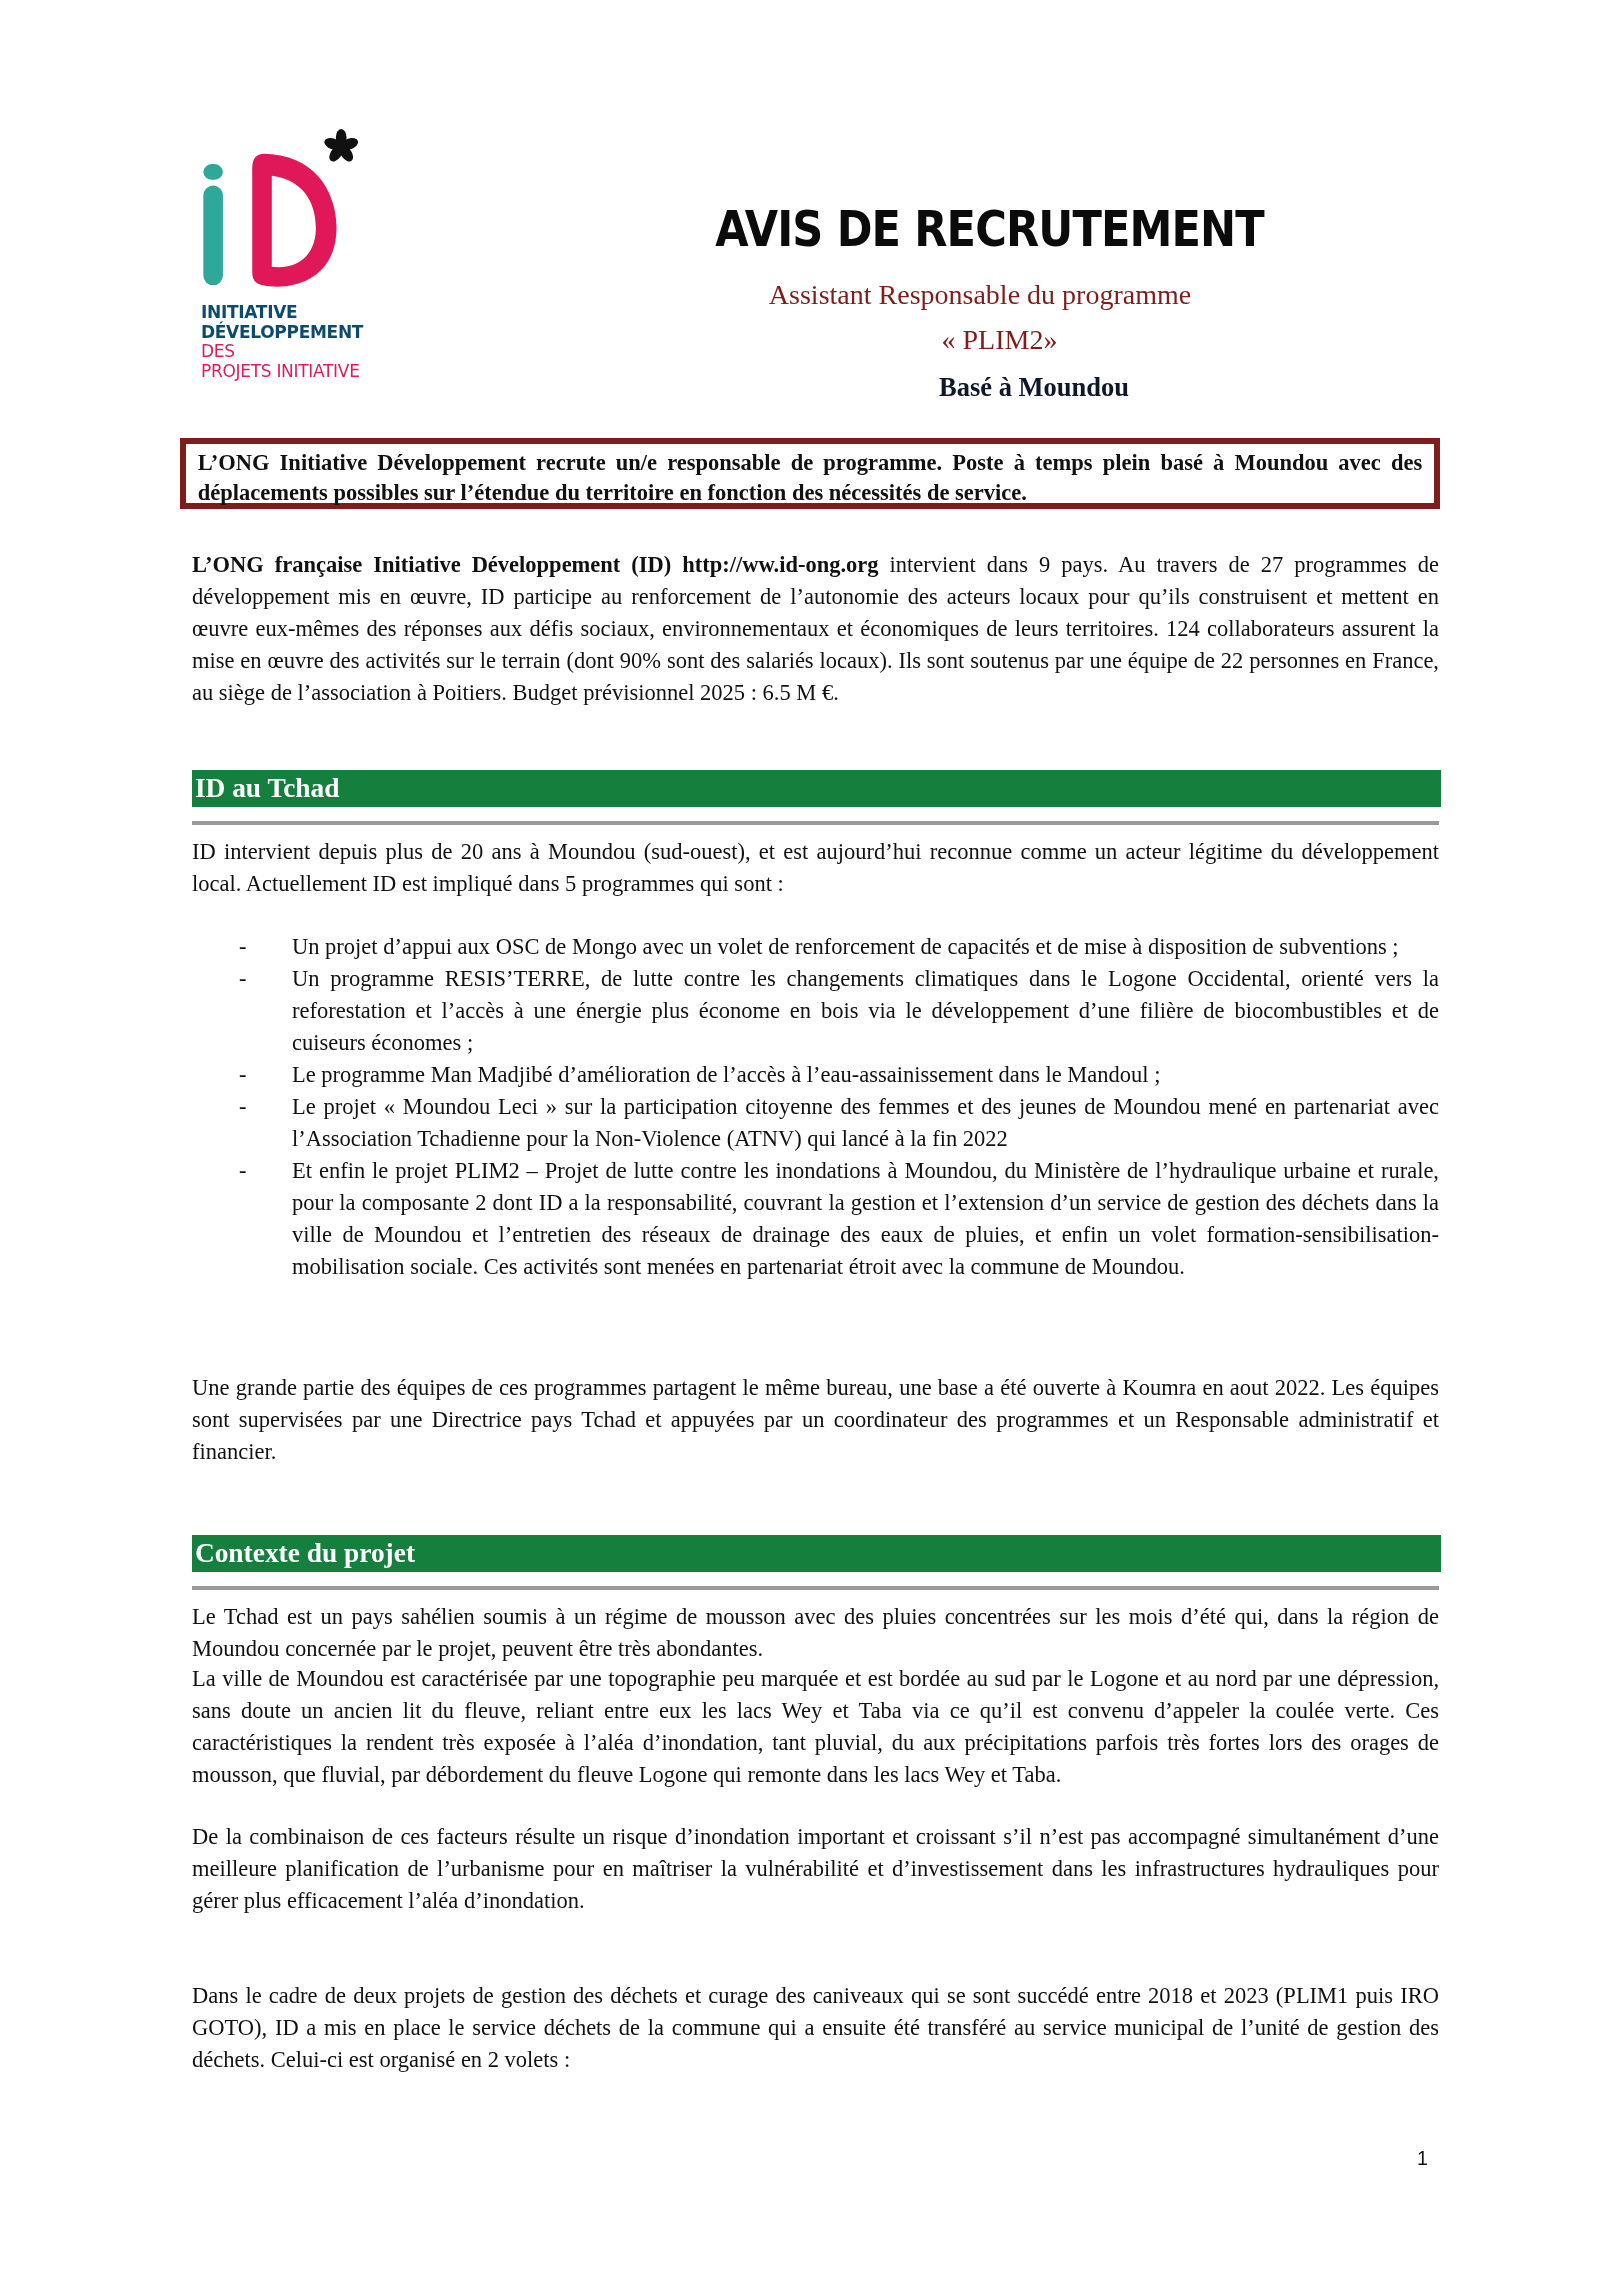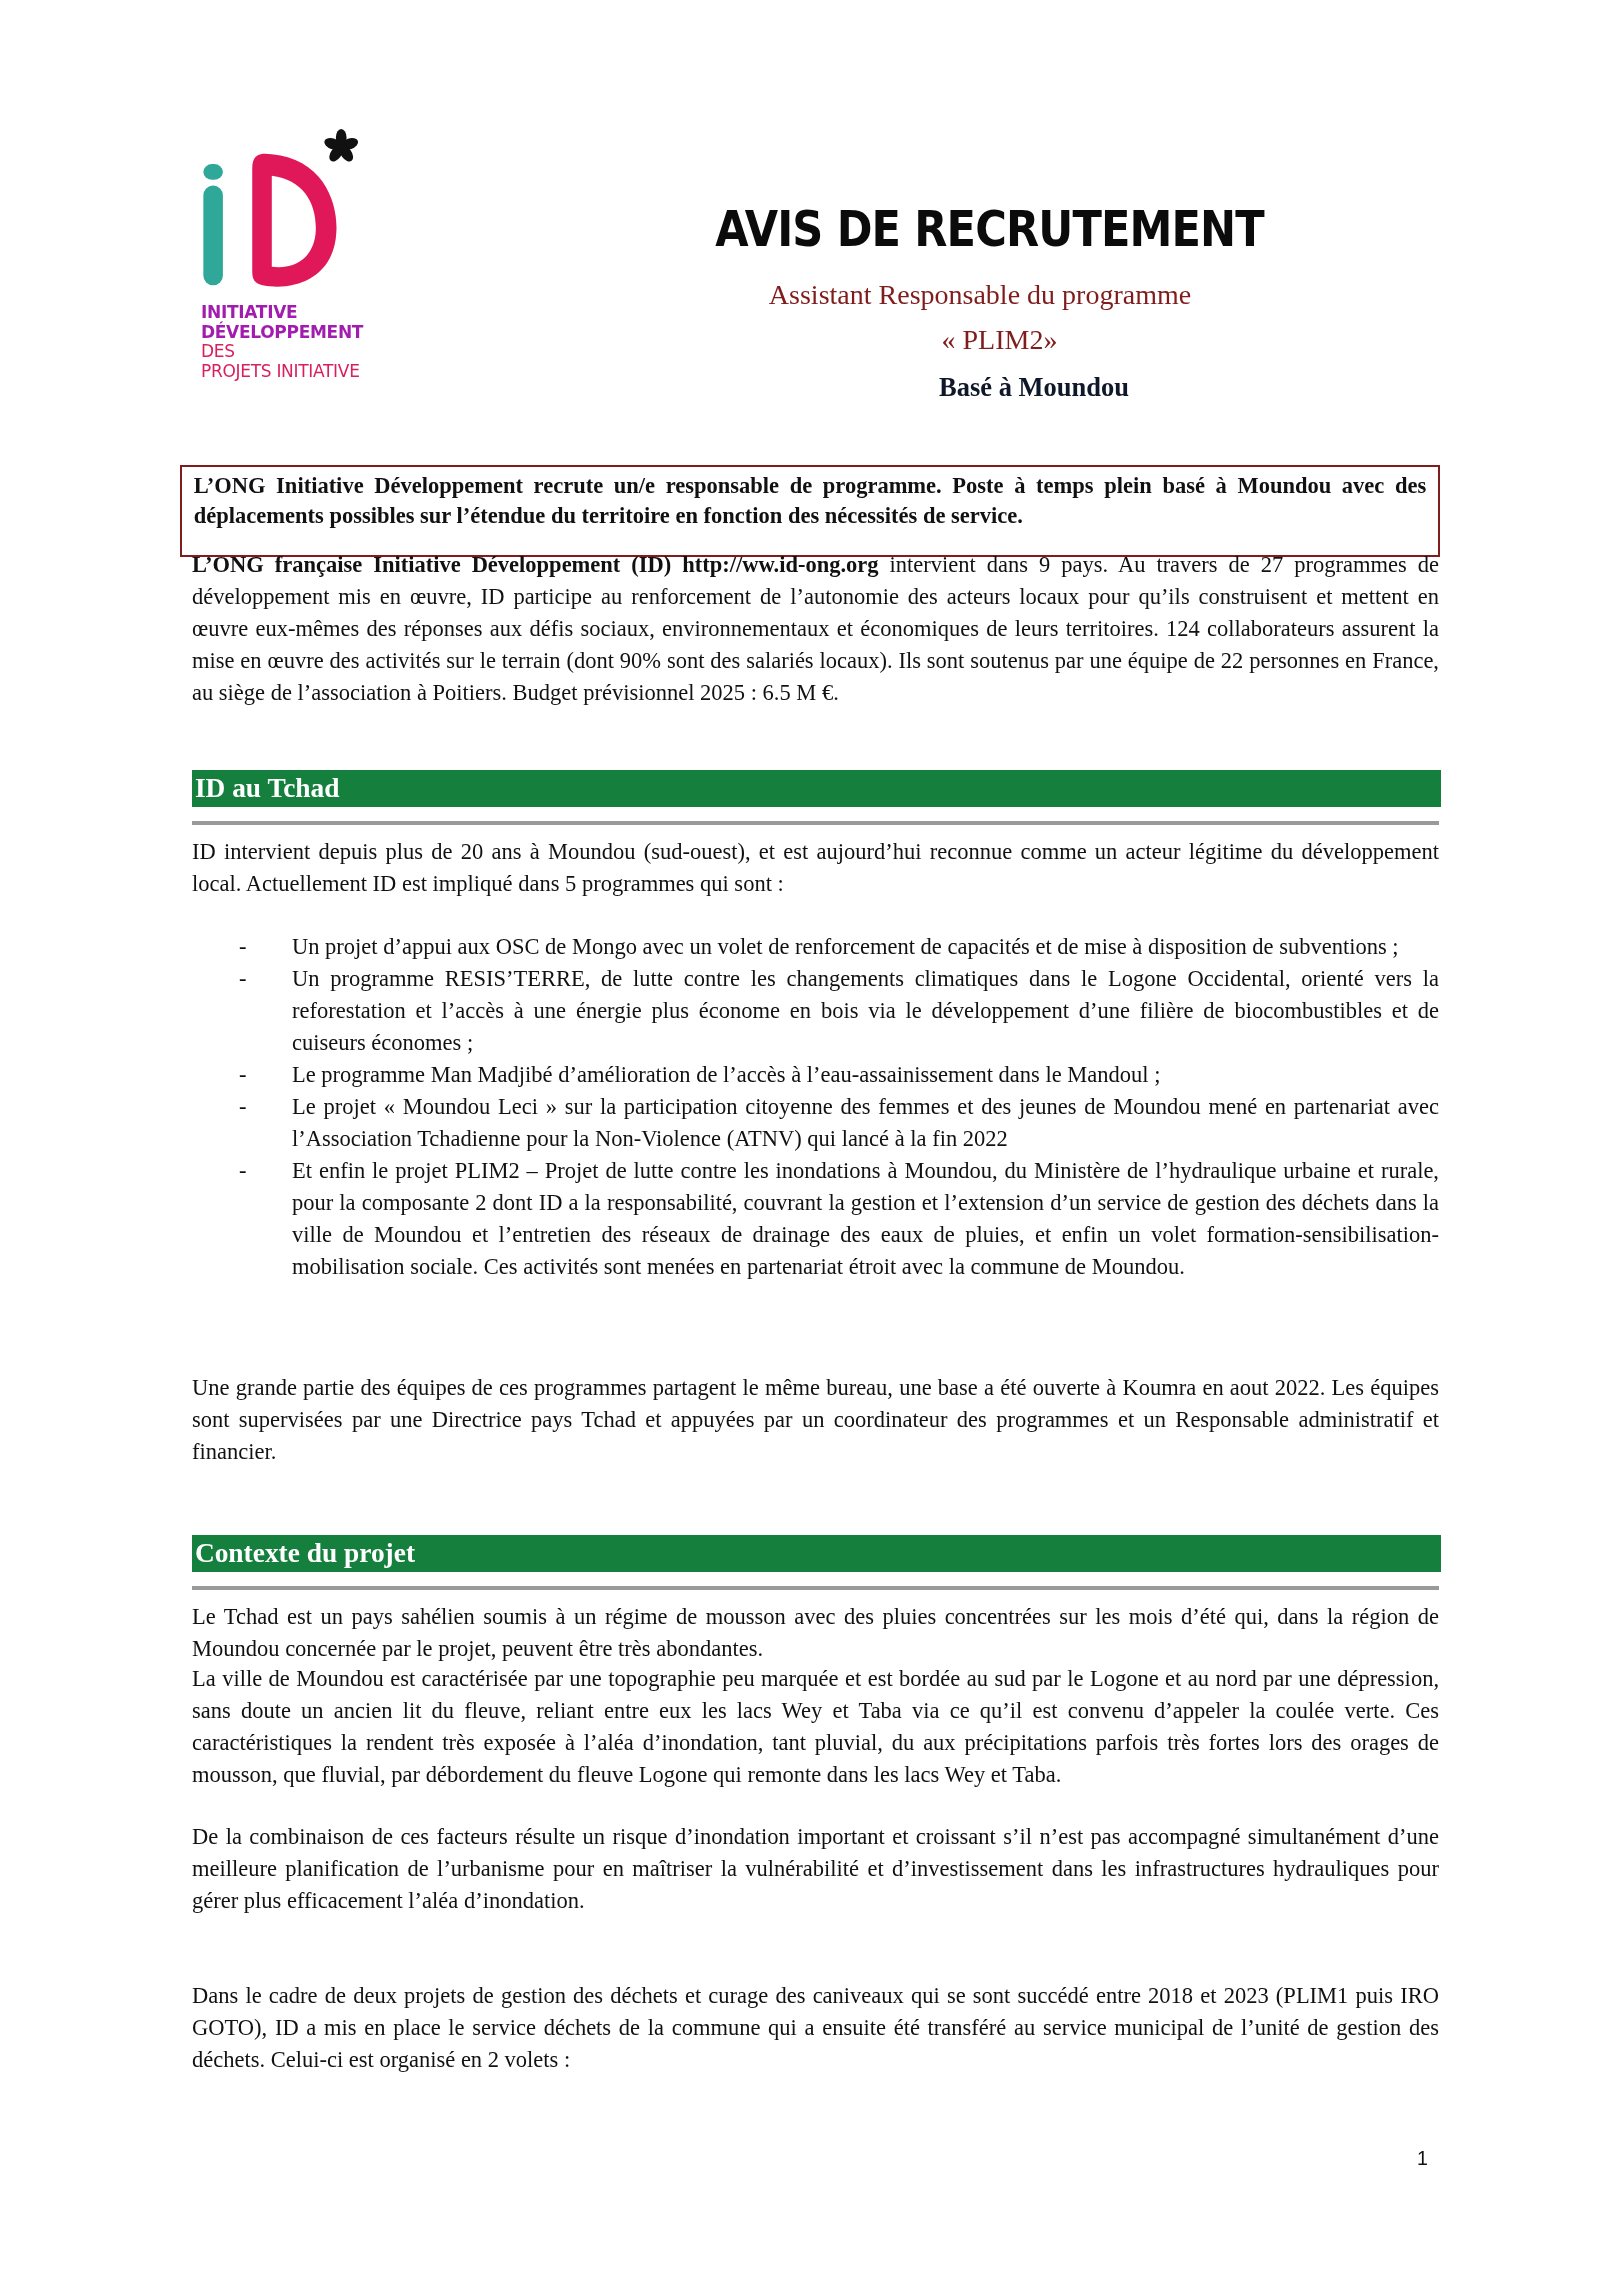--- a/index.html
+++ b/index.html
@@ -5,36 +5,36 @@
   html, body { margin: 0; padding: 0; background: #ffffff; }
   body { width: 1621px; height: 2293px; position: relative; overflow: hidden;
          font-family: "Liberation Serif", serif; color: #111; }
   .page { position: absolute; left: 0; top: 0; width: 1621px; height: 2293px; }
 
   
   .logo { position: absolute; left: 201px; top: 125px; width: 235px; height: 265px; }
   .logo svg { position: absolute; left: 0; top: 0; }
   .logo-text { position: absolute; left: 0; top: 178px; font-family: "DejaVu Sans", sans-serif;
                font-weight: bold; font-size: 17px; line-height: 19.6px; letter-spacing: -0.3px; }
-  .logo-text .dark { color: #a21caf; }
+  .logo-text .dark { color: #0c4a6e; }
   .logo-text .pink { color: #d9205f; font-weight: normal; font-family: "DejaVu Sans", sans-serif; }
 
   
   .title { position: absolute; left: 627px; top: 201px; width: 725px; text-align: center;
            font-family: "DejaVu Sans", sans-serif; font-weight: bold; font-size: 49px;
            letter-spacing: -1px; transform: scaleX(0.88); transform-origin: center; color: #0b0b0b; }
   .subtitle { position: absolute; left: 588px; top: 272px; width: 784px; text-align: center;
               color: #7f1d1d; font-weight: normal; font-size: 28px; line-height: 45px; }
   .based { position: absolute; left: 588px; top: 372px; width: 784px; text-align: center;
            padding-left: 108px; box-sizing: border-box;
            font-weight: bold; font-size: 26.5px; color: #0f172a; }
 
   
-  .intro-box { position: absolute; left: 180px; top: 465px; width: 1260px; height: 92px;
-               border: 2px solid #7f1d1d; box-sizing: border-box; padding: 3.9px 11.8px;
+  .intro-box { position: absolute; left: 180px; top: 438px; width: 1260px; height: 71px;
+               border: 6px solid #7f1d1d; box-sizing: border-box; padding: 3.9px 11.8px;
                font-weight: bold; font-size: 22.5px; line-height: 30px; text-align: justify;
                text-align-last: left; }
 
   .para { position: absolute; left: 192px; width: 1247px; font-size: 22.5px; line-height: 32px;
           text-align: justify; margin: 0; }
   .para b { font-weight: bold; }
 
   .section-bar { position: absolute; left: 192px; width: 1249px; height: 37px; background: #15803d;
                  color: #fff; font-weight: bold; font-size: 27.4px; line-height: 37px; padding-left: 2.9px;
                  box-sizing: border-box; }

